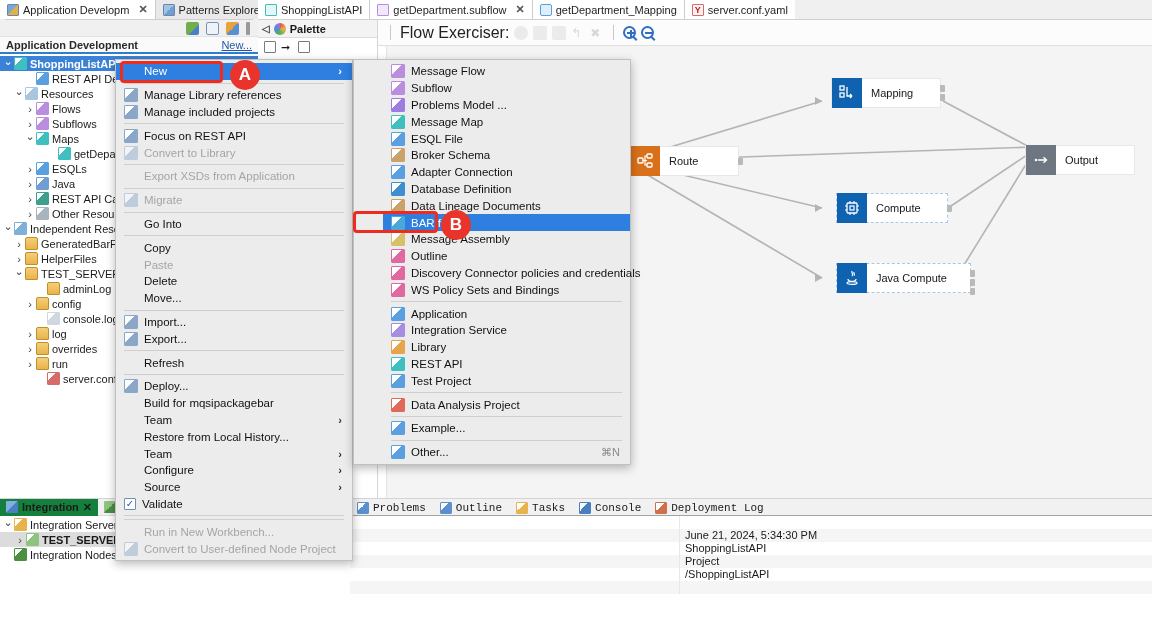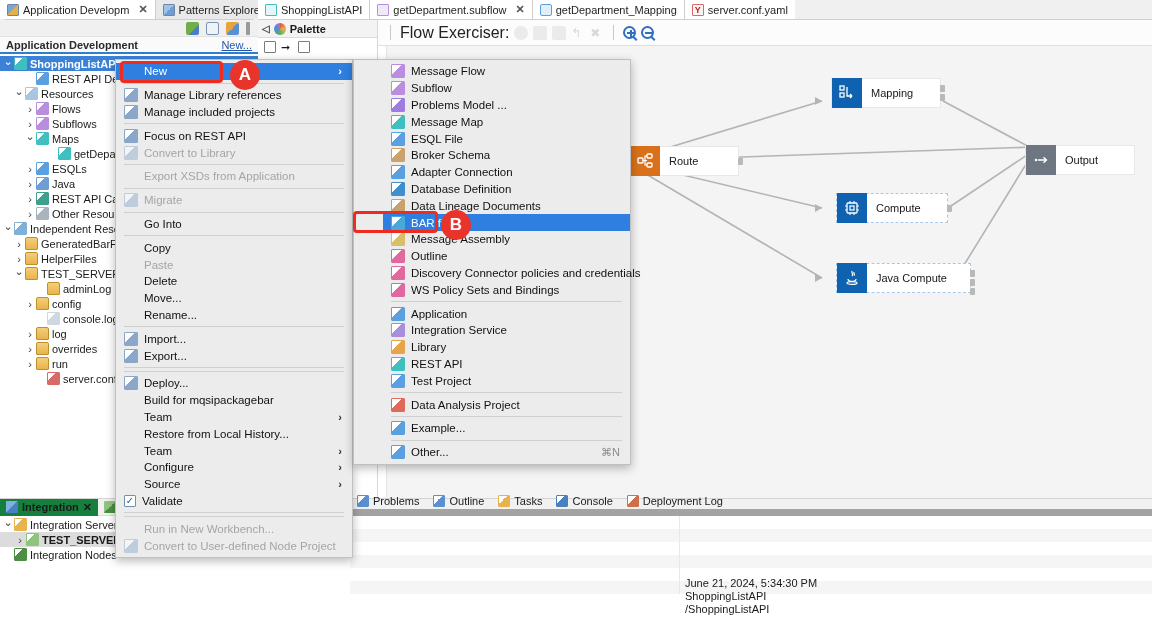--- a/index.html
+++ b/index.html
@@ -90,29 +90,29 @@
   .term { position:absolute; width:5px; height:7px; background:#b9b9b9; border-radius:1px; }
 
   
   .bl-pane { position:absolute; left:0; top:498px; width:350px; height:120px; background:#fff; border-top:1px solid #d4d4d4;}
   .bl-tabs { height:17px; display:flex; align-items:center; gap:0; background:#f1f1f1; border-bottom:1px solid #dcdcdc; }
   .bl-tab { display:flex; align-items:center; gap:4px; padding:0 6px; font-size:11px; height:17px; }
   .bl-tab.active { background:#15803d; font-weight:bold; }
 
   
   .br-pane { position:absolute; left:350px; top:498px; right:0; height:120px; background:#fff; border-top:1px solid #d4d4d4; }
-  .br-tabs { height:17px; display:flex; align-items:flex-end; background:#f1f1f1; border-bottom:7px solid #a3a3a3; }
+  .br-tabs { height:17px; display:flex; align-items:flex-start; background:#f1f1f1; border-bottom:1px solid #a3a3a3;font-family:Liberation Mono, monospace; }
   .br-tab { display:flex; align-items:center; gap:4px; padding:0 7px; font-size:11px; height:17px; }
   .tbl-hdr { height:16px; display:flex; border-bottom:1px solid #dcdcdc; background:#fdfdfd; font-size:11px; }
   .tbl-hdr .c1 { width:330px; border-right:1px solid #e4e4e4; }
   .tbl-hdr .c2 { padding-left:5px; }
   .tbl-row { height:13px; display:flex; font-size:11px; }
   .tbl-row:nth-child(even) { background:#f5f5f5; }
   .tbl-row .c1 { width:330px; border-right:1px solid #e8e8e8; padding-left:5px; }
-  .tbl-row .c2 { padding-left:5px;margin-top:48px; }
+  .tbl-row .c2 { padding-left:5px; }
 
   
   .menu {
     position:absolute; background:#ececec; border:1px solid #c0c0c0;
     box-shadow:0 3px 9px rgba(0,0,0,.28); font-size:11.5px; color:#111;
     padding:3px 0; z-index:40;
   }
   .mi { height:16.8px; display:flex; align-items:center; padding:0 10px 0 8px; white-space:nowrap; position:relative; }
   .mi .mic { width:14px; height:14px; flex:0 0 14px; margin-right:6px; border-radius:1px; }
   .mi .mtxt { }
@@ -483,25 +483,25 @@
         <div class="tbl-row">
           <div class="c1"></div>
           <div class="c2">June 21, 2024, 5:34:30 PM</div>
         </div>
         <div class="tbl-row">
           <div class="c1"></div>
           <div class="c2">ShoppingListAPI</div>
         </div>
         <div class="tbl-row">
           <div class="c1"></div>
-          <div class="c2">/ShoppingListAPI</div>
+          <div class="c2">Project</div>
         </div>
         <div class="tbl-row">
           <div class="c1"></div>
-          <div class="c2">Project</div>
+          <div class="c2">/ShoppingListAPI</div>
         </div>
         <div class="tbl-row">
           <div class="c1"></div>
           <div class="c2"></div>
         </div>
       </div>
   </div>
 
   <div class="menu menu1" id="menu1">
       <div class="mi hl nogap">
@@ -545,33 +545,33 @@
       </div>
       <div class="mi dis nogap">
         <span class="mtxt">Paste</span>
       </div>
       <div class="mi nogap">
         <span class="mtxt">Delete</span>
       </div>
       <div class="mi nogap">
         <span class="mtxt">Move...</span>
       </div>
-      <div class="mi nogap">
-        <span class="mtxt">Rename...</span>
-      </div>
       <div class="msep"></div>
       <div class="mi">
         <span class="mic" style="background: linear-gradient(135deg, rgb(255, 255, 255) 38%, rgb(138, 167, 200) 38%); border: 1px solid rgb(138, 167, 200);"></span>
         <span class="mtxt">Import...</span>
       </div>
       <div class="mi">
         <span class="mic" style="background: linear-gradient(135deg, rgb(255, 255, 255) 38%, rgb(138, 167, 200) 38%); border: 1px solid rgb(138, 167, 200);"></span>
         <span class="mtxt">Export...</span>
       </div>
       <div class="msep"></div>
+      <div class="mi nogap">
+        <span class="mtxt">Refresh</span>
+      </div>
       <div class="msep"></div>
       <div class="mi">
         <span class="mic" style="background: linear-gradient(135deg, rgb(255, 255, 255) 38%, rgb(138, 167, 200) 38%); border: 1px solid rgb(138, 167, 200);"></span>
         <span class="mtxt">Deploy...</span>
       </div>
       <div class="mi nogap">
         <span class="mtxt">Build for mqsipackagebar</span>
       </div>
       <div class="mi nogap">
         <span class="mtxt">Team</span>

